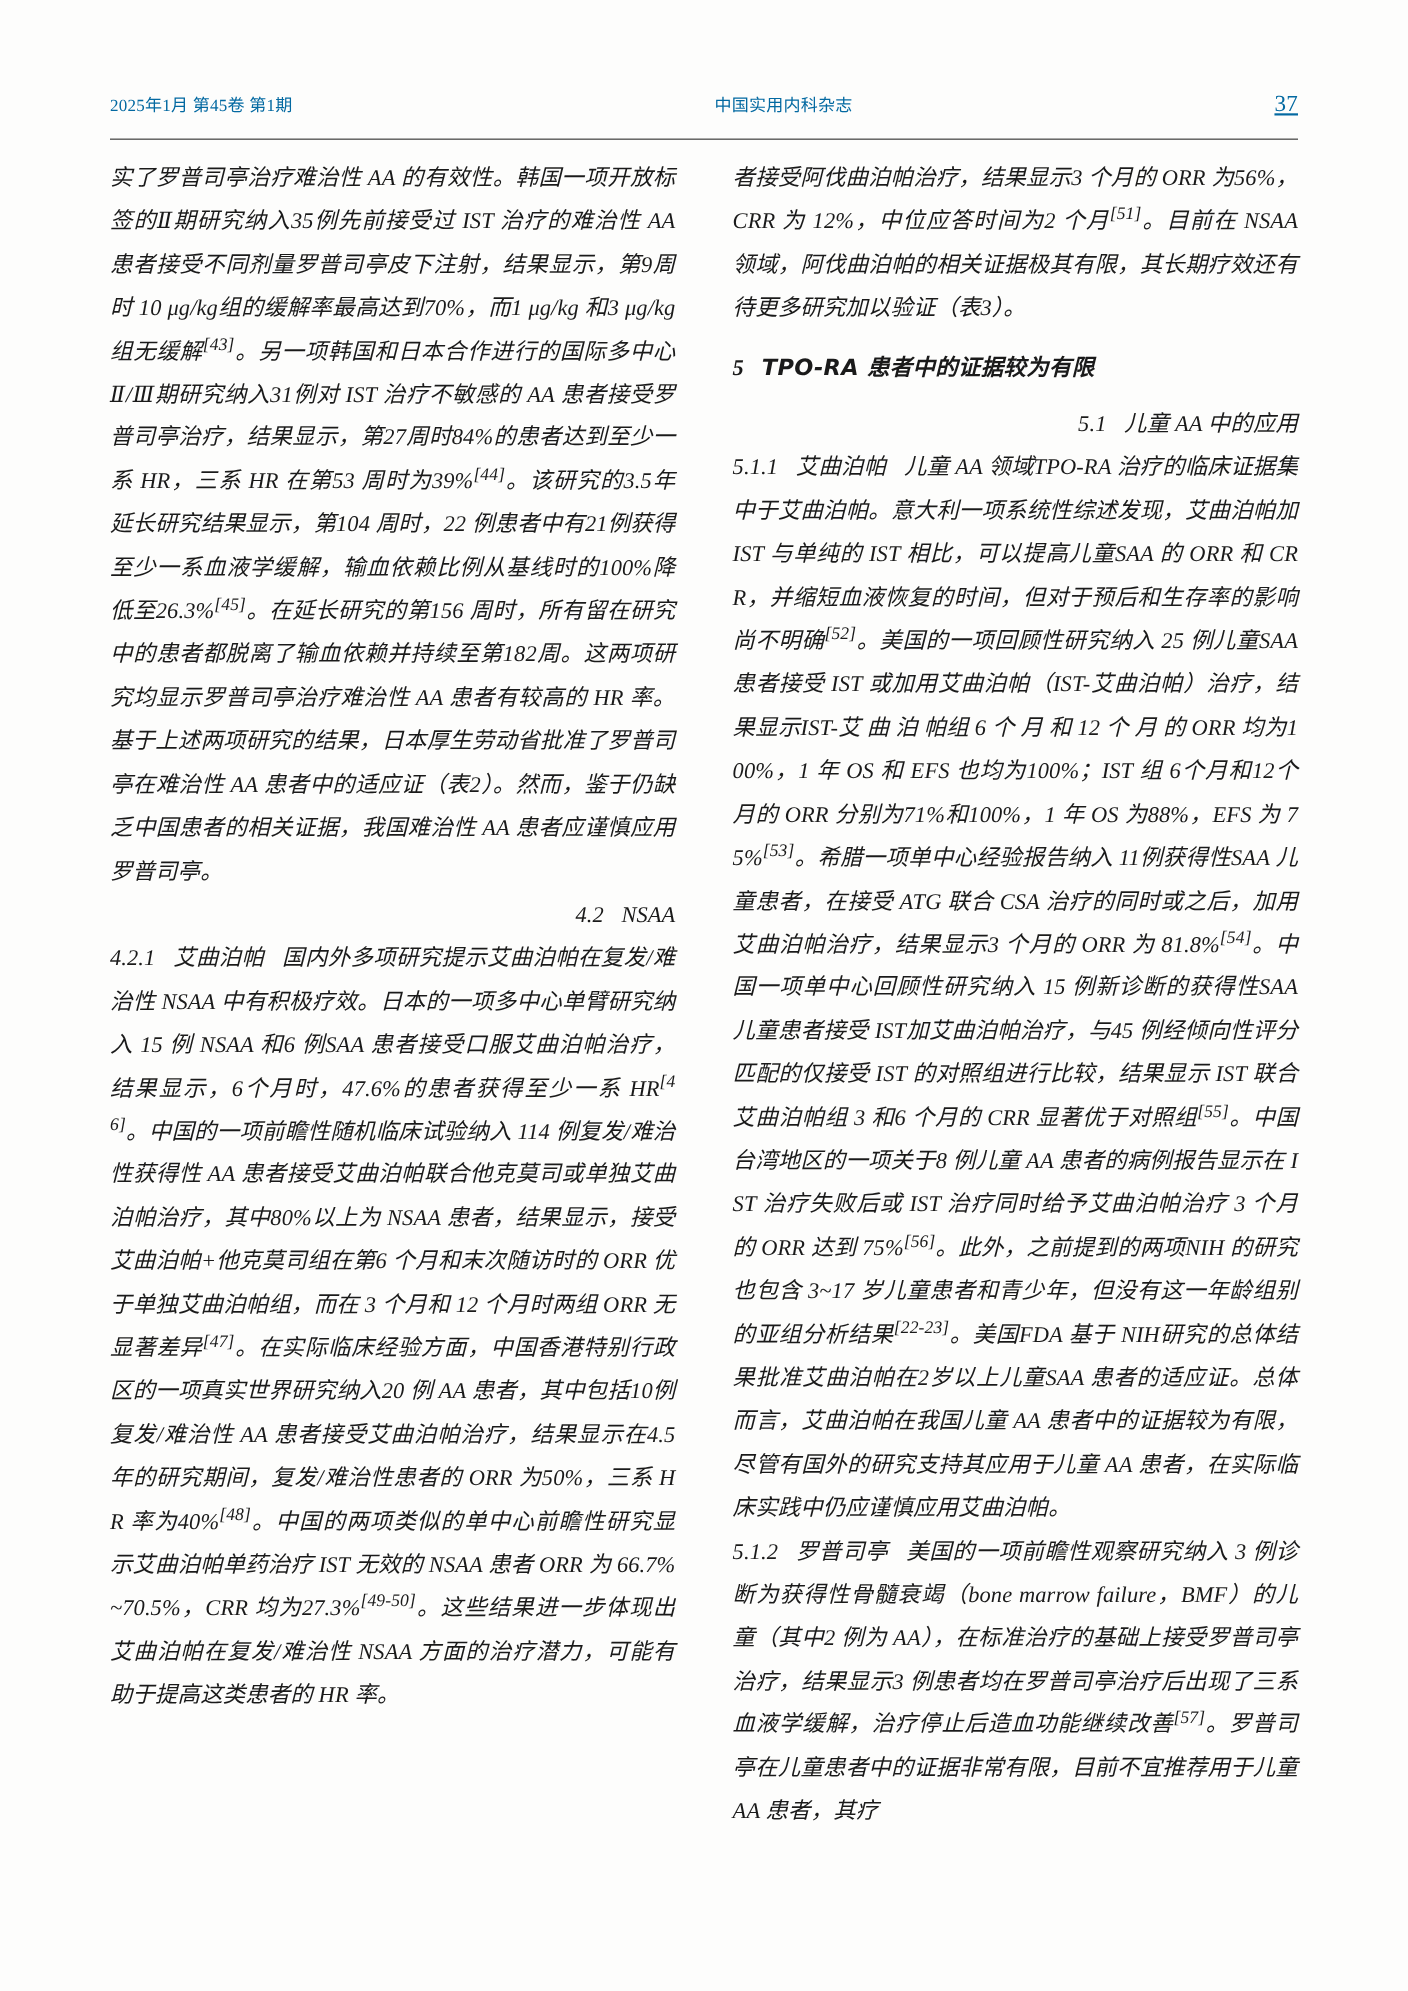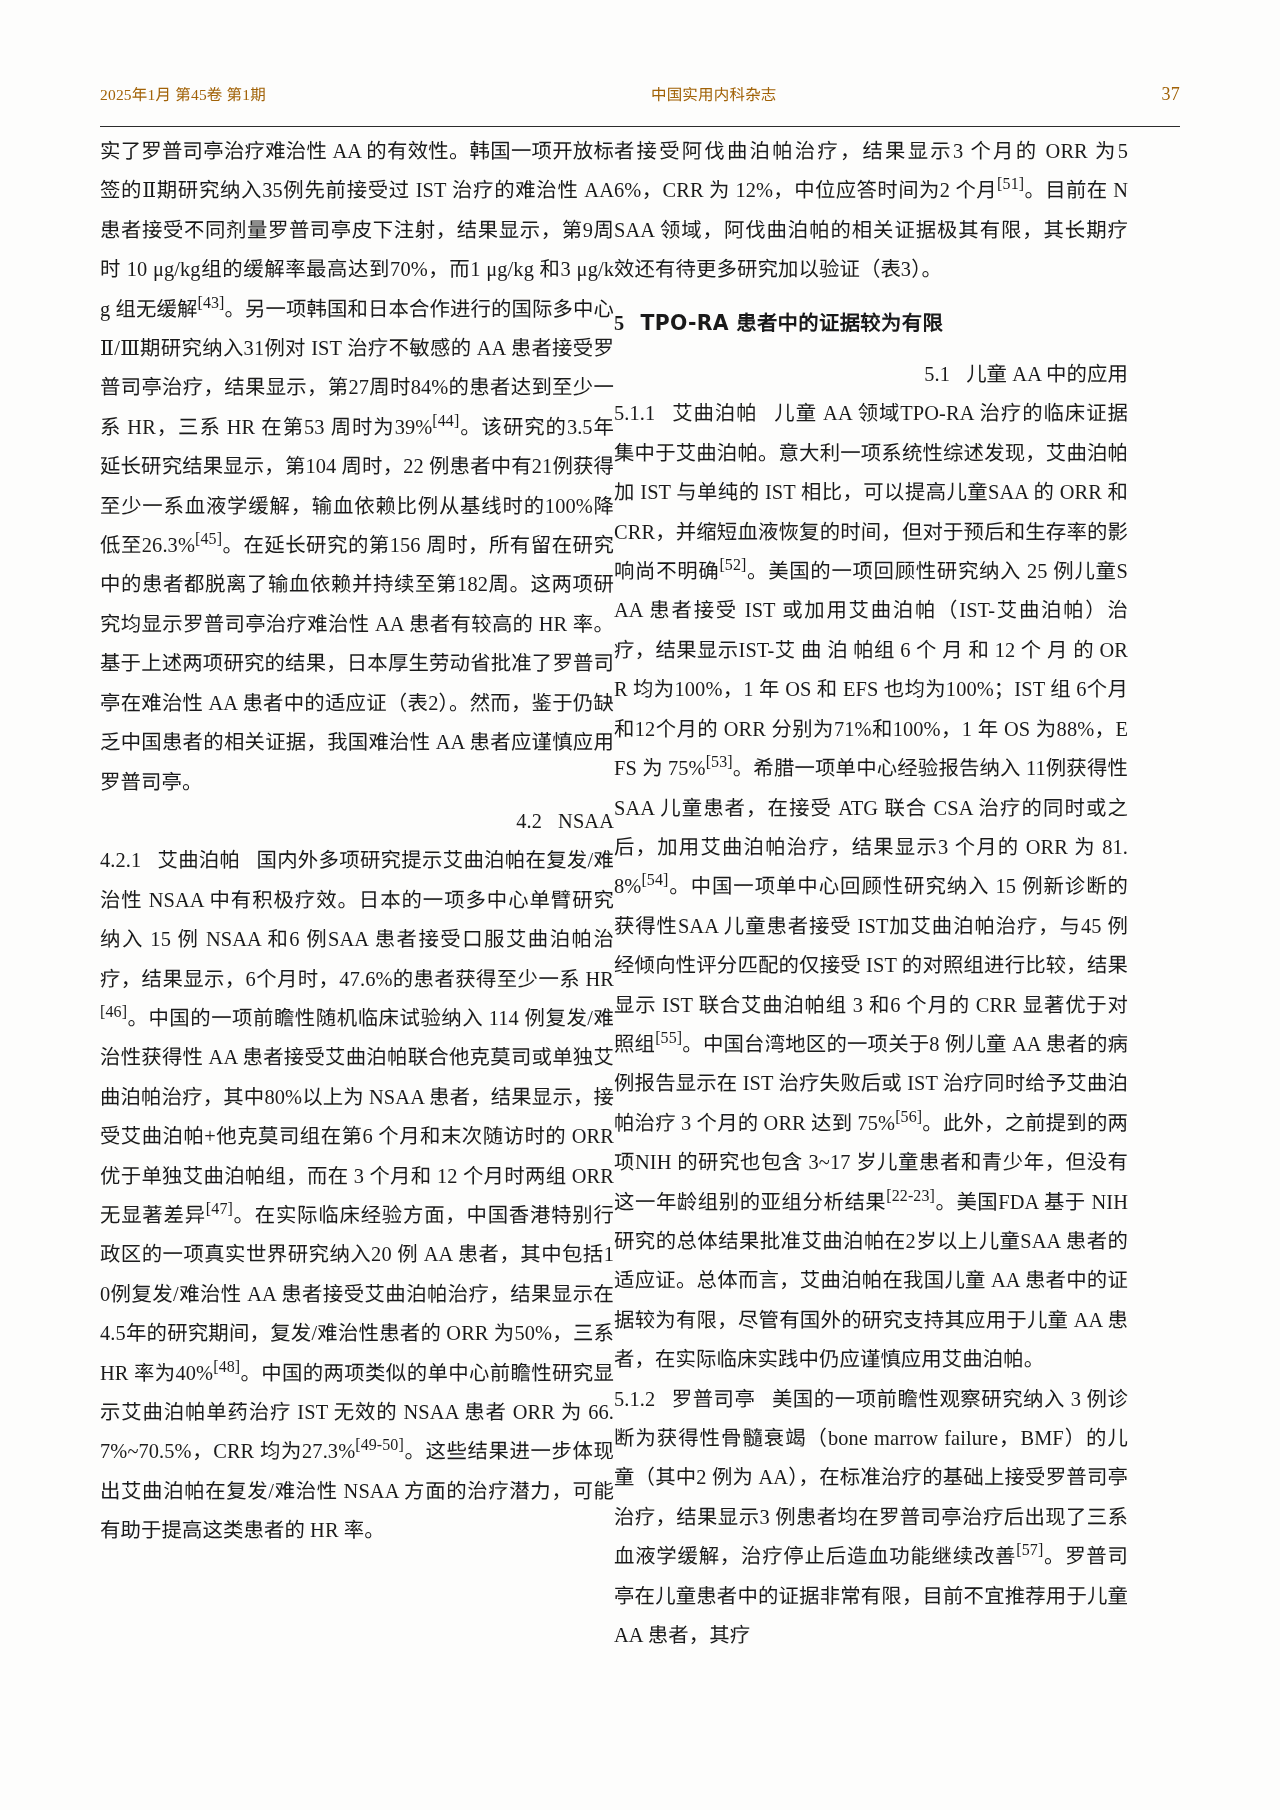--- a/index.html
+++ b/index.html
@@ -25,42 +25,44 @@
   .running-head {
     position: absolute;
     left: 100px;
     top: 82px;
     width: 1080px;
     height: 26px;
     display: flex;
     align-items: baseline;
     font-size: 15.5px;
     letter-spacing: 0.2px;
-    color: #a16207;
+    color: #0369a1;
   }
   .rh-left   { flex: 0 0 auto; }
   .rh-center { flex: 1 1 auto; text-align: center; }
-  .rh-right  { flex: 0 0 auto; font-size: 18px; }
+  .rh-right  { flex: 0 0 auto; font-size: 21px; text-decoration: underline; }
 
   .head-rule {
     position: absolute;
     left: 100px;
     top: 126px;
     width: 1080px;
     height: 0;
     border-top: 1.6px solid #2b2b2b;
   }
 
   
   .columns {
     position: absolute;
     left: 100px;
-    top: 132px;
+    top: 143px;
     width: 1080px;
     display: flex;
+    gap: 52px;
+    font-style: italic;
   }
   .column {
     width: 514px;
   }
 
   p.para {
     margin: 0;
     font-size: 20.4px;
     line-height: 39.4px;
     text-align: justify;

